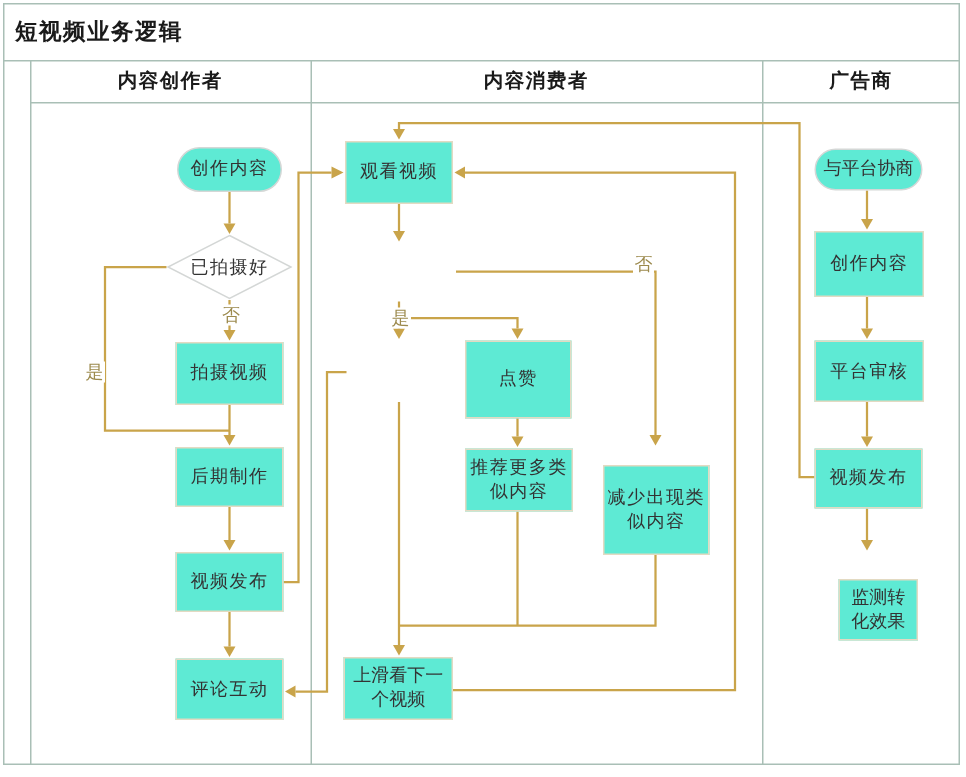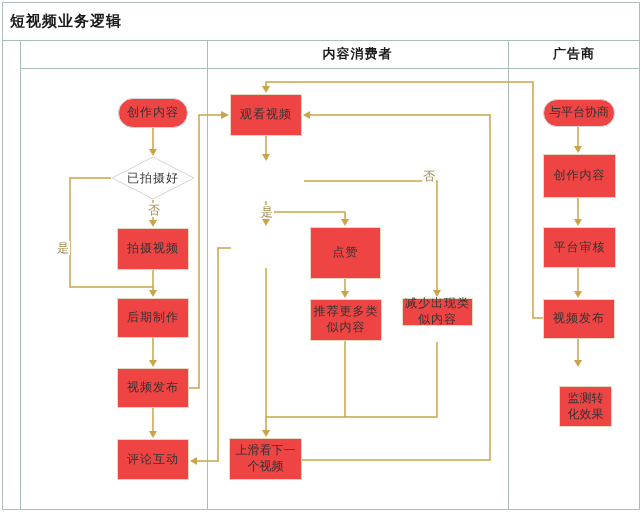--- a/index.html
+++ b/index.html
@@ -3,21 +3,21 @@
 <meta charset="utf-8">
 <style>
   html,body{margin:0;padding:0;background:#fff;}
   body{font-family:"Liberation Sans","DejaVu Sans",sans-serif;}
   #stage{position:relative;width:644px;height:518px;background:#fff;overflow:hidden;}
   #wires{position:absolute;left:0;top:0;width:644px;height:518px;}
   .pool-title{position:absolute;left:10px;top:2px;height:38px;display:flex;align-items:center;
     font-size:15px;font-weight:bold;color:#1a1a1a;letter-spacing:1px;}
   .lane-header{position:absolute;top:40px;height:28px;display:flex;align-items:center;justify-content:center;
     font-size:13px;font-weight:bold;color:#1a1a1a;letter-spacing:1px;}
-  .node{position:absolute;background:#ef4444;border:1px solid #e3dac2;display:flex;align-items:center;
+  .node{position:absolute;background:#5eead4;border:1px solid #e3dac2;display:flex;align-items:center;
     justify-content:center;text-align:center;font-size:12px;color:#333;line-height:1.3;padding:2px;
     box-sizing:border-box;letter-spacing:1px;}
   .start{border:1px solid #d4d7d6;border-radius:16px;}
   .diamond{position:absolute;}
   .diamond svg{position:absolute;left:0;top:0;}
   .diamond .lbl{position:absolute;left:0;top:0;right:0;bottom:0;display:flex;align-items:center;
     justify-content:center;font-size:12px;color:#333;letter-spacing:1px;}
   .edge-label{position:absolute;font-size:12px;color:#9c8a4d;background:#fff;line-height:1;
     padding:1px 1px;letter-spacing:0;}
 </style>
@@ -79,20 +79,21 @@
       <polygon points="262,430 270,430 266,437"></polygon>
       <polygon points="310,111 310,119 303,115"></polygon>
       <polygon points="574,146 582,146 578,153"></polygon>
       <polygon points="574,219 582,219 578,226"></polygon>
       <polygon points="574,291 582,291 578,298"></polygon>
       <polygon points="574,360 582,360 578,367"></polygon>
     </g>
   </svg>
 
   <div class="pool-title">短视频业务逻辑</div>
+  <div class="lane-header" style="left:20px;width:187px;">内容创作者</div>
   <div class="lane-header" style="left:207px;width:301px;">内容消费者</div>
   <div class="lane-header" style="left:508px;width:132px;">广告商</div>
 
   <div class="node start" style="left:118px;top:98px;width:70px;height:30px;">
     <span>创作内容</span>
   </div>
 
   <div class="diamond" style="left:111px;top:156px;width:84px;height:44px;">
     <svg width="84" height="44" viewBox="0 0 84 44">
       <polygon points="42,1 83,22 42,43 1,22" fill="#fff" stroke="#d4d7d6" stroke-width="1"></polygon>
@@ -123,21 +124,21 @@
 
 
   <div class="node" style="left:310px;top:227px;width:71px;height:52px;">
     <span>点赞</span>
   </div>
 
   <div class="node" style="left:310px;top:299px;width:72px;height:42px;">
     <span>推荐更多类似内容</span>
   </div>
 
-  <div class="node" style="left:402px;top:298px;width:71px;height:28px;justify-content:center;">
+  <div class="node" style="left:402px;top:310px;width:71px;height:60px;justify-content:center;">
     <span>减少出现类似内容</span>
   </div>
 
   <div class="node" style="left:229px;top:438px;width:73px;height:42px;letter-spacing:0;">
     <span>上滑看下一个视频</span>
   </div>
 
   <div class="node start" style="left:543px;top:99px;width:72px;height:28px;letter-spacing:0;">
     <span>与平台协商</span>
   </div>

